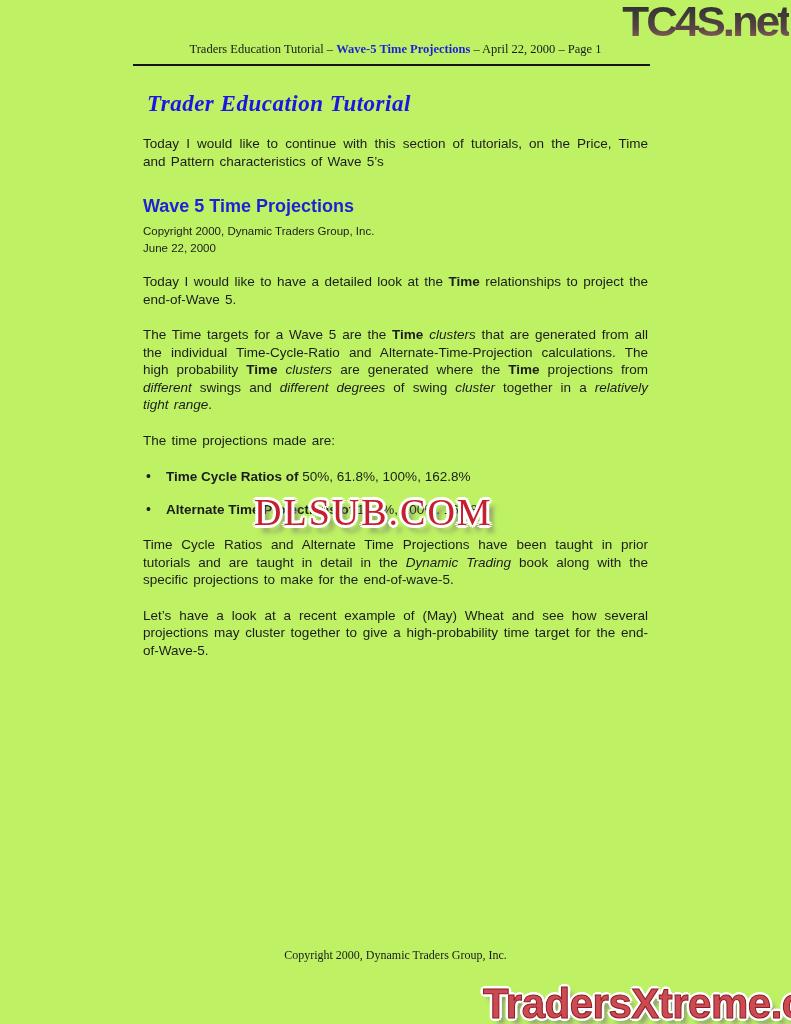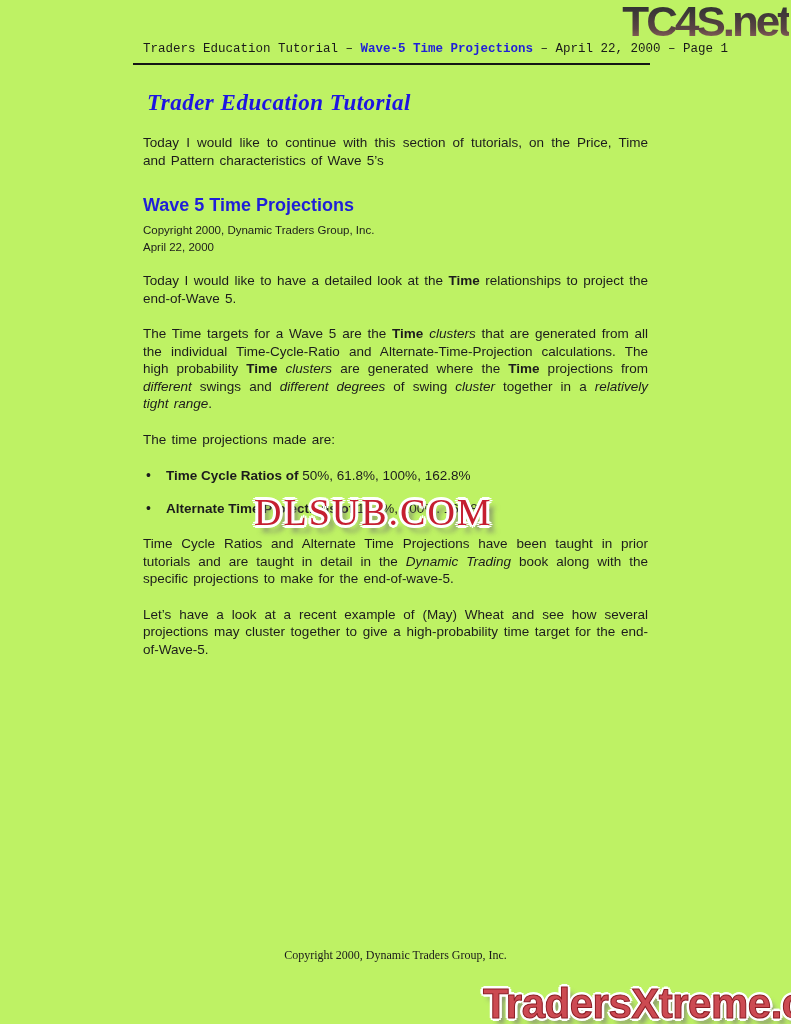--- a/index.html
+++ b/index.html
@@ -17,21 +17,21 @@
     left: 143px;
     top: 0;
     width: 505px;
     height: 1024px;
   }
 
   
   .header-line {
     margin: 42px 0 0 0;
     text-align: center;
-    font-family: Liberation Mono, monospace;
+    font-family: Liberation Serif, serif;
     font-size: 12.5px;
     color: #1a1a1a;
     white-space: nowrap;
   }
   .header-rule {
     margin: 7px 0 0 -10px;
     width: 517px;
     border-top: 2px solid #151515;
   }
 
@@ -160,21 +160,21 @@
 
     <p class="header-line"><span>Traders Education Tutorial – </span><span class="bold blue">Wave-5 Time Projections</span><span> – April 22, 2000 – Page 1</span></p>
     <div class="header-rule"></div>
 
     <h1 class="doc-title">Trader Education Tutorial</h1>
 
     <p class="body-text">Today I would like to continue with this section of tutorials, on the Price, Time and Pattern characteristics of Wave 5’s</p>
 
     <h2 class="section-heading">Wave 5 Time Projections</h2>
     <p class="copyright-small">Copyright 2000, Dynamic Traders Group, Inc.</p>
-    <p class="copyright-small">April 22, 2000</p>
+    <p class="copyright-small">June 22, 2000</p>
 
     <p class="body-text"><span>Today I would like to have a detailed look at the </span><span class="bold">Time</span><span> relationships to project the end-of-Wave 5.</span></p>
 
     <p class="body-text"><span>The Time targets for a Wave 5 are the </span><span class="bold">Time</span><span> </span><span class="italic">clusters</span><span> that are generated from all the individual Time-Cycle-Ratio and Alternate-Time-Projection calculations. The high probability </span><span class="bold">Time</span><span> </span><span class="italic">clusters</span><span> are generated where the </span><span class="bold">Time</span><span> projections from </span><span class="italic">different</span><span> swings and </span><span class="italic">different degrees</span><span> of swing </span><span class="italic">cluster</span><span> together in a </span><span class="italic">relatively tight range</span><span>.</span></p>
 
     <p class="body-text">The time projections made are:</p>
 
     <ul class="bullet-list">
       <li class="bullet-item">
         <span class="bullet-marker">•</span>

